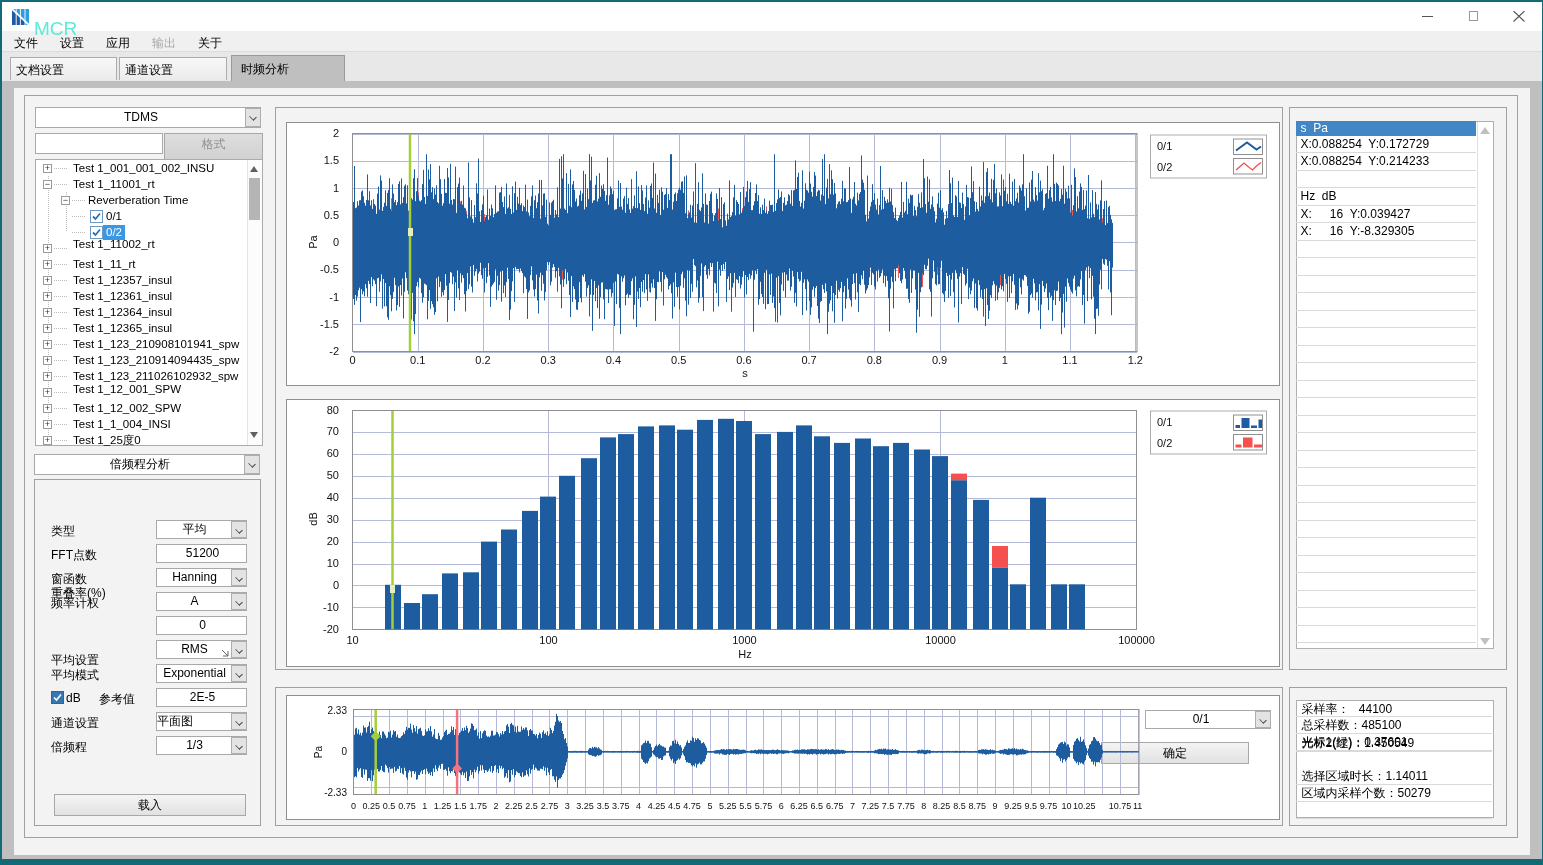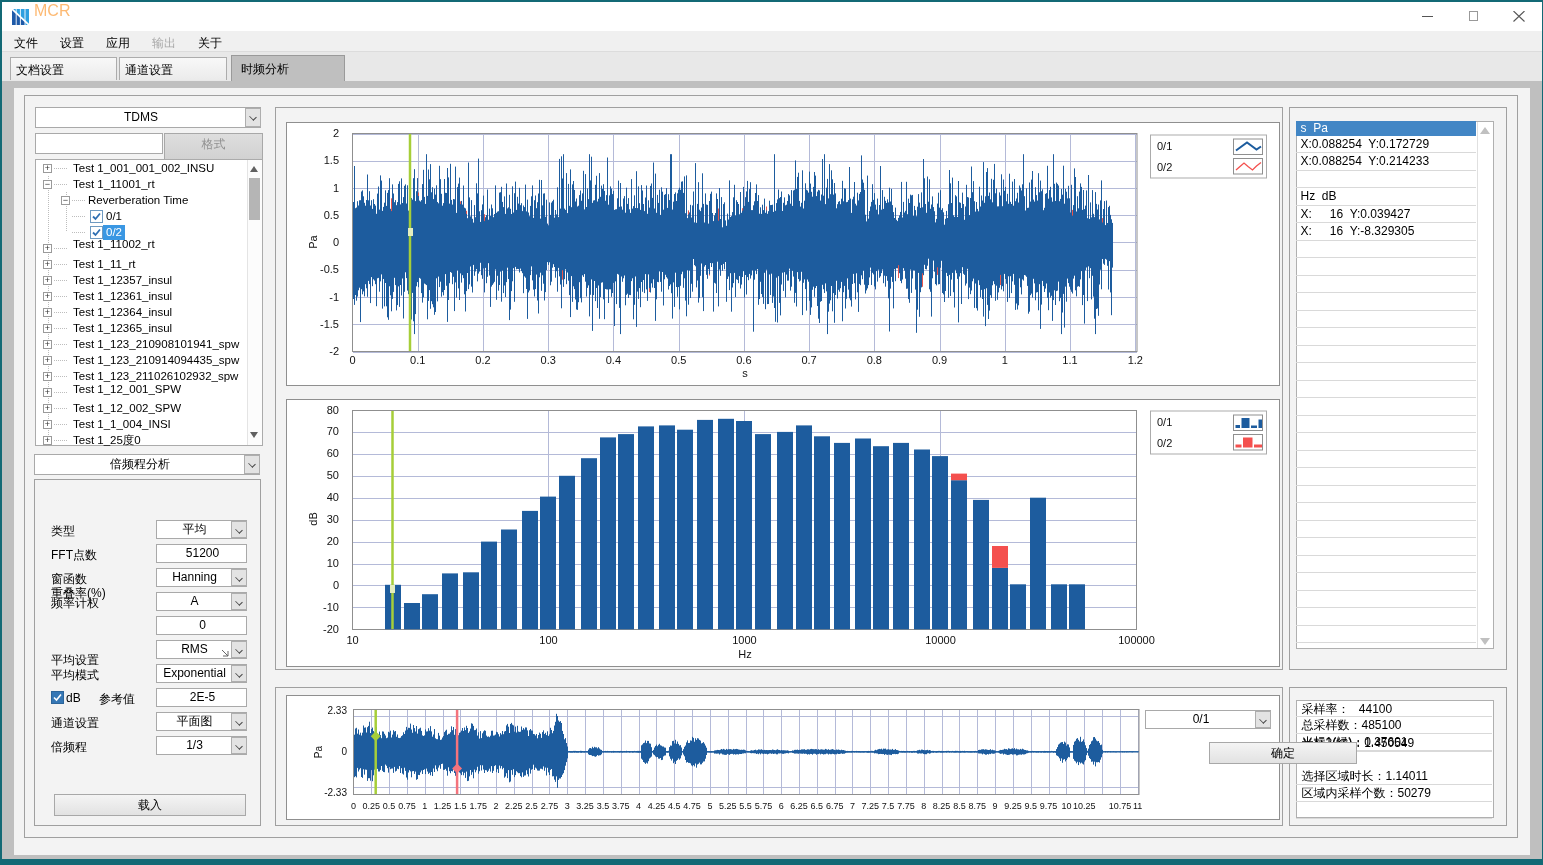--- a/index.html
+++ b/index.html
@@ -39,21 +39,21 @@
 <div class="abs" id="page"></div>
 
 <svg class="abs" style="left:12px;top:8.5px" width="17" height="16" viewBox="0 0 17 16">
   <rect width="17" height="16" fill="#2d9fe0"></rect>
   <path d="M0 0 L13 12.3 L13 16 L0 16 Z" fill="#1e5aa8"></path>
   <line x1="0" y1="0" x2="17" y2="16" stroke="#fff" stroke-width="1.7"></line>
   <line x1="4.2" y1="0" x2="4.2" y2="16" stroke="#fff" stroke-width="0.9"></line>
   <line x1="8.4" y1="0" x2="8.4" y2="16" stroke="#fff" stroke-width="0.9"></line>
   <line x1="13" y1="0" x2="13" y2="16" stroke="#fff" stroke-width="0.9"></line>
 </svg>
-<div class="abs" style="left:34px;top:2px;font-size:16px;color:#fdba74">MCR</div>
+<div class="abs" style="left:34px;top:18px;font-size:19px;color:#5eead4">MCR</div>
 <div class="abs" style="left:1422px;top:15.5px;width:11px;height:1.4px;background:#555"></div>
 <div class="abs" style="left:1468.5px;top:11px;width:9.5px;height:9.5px;border:1px solid #999"></div>
 <svg class="abs" style="left:1513px;top:10.5px" width="12" height="11" viewBox="0 0 12 11">
  <path d="M0.5 0 L11.5 10.5 M11.5 0 L0.5 10.5" stroke="#555" stroke-width="1.1"></path>
 </svg>
 
 <div class="menuitem" style="left:14px">文件</div>
 <div class="menuitem" style="left:60px">设置</div>
 <div class="menuitem" style="left:106px">应用</div>
 <div class="menuitem" style="left:152px;color:#a8a8a8">输出</div>
@@ -190,21 +190,21 @@
     <svg width="11" height="11" viewBox="0 0 11 11" style="position:absolute;left:0;top:0">
       <polyline points="2,5.5 4.5,8 9,2.5" fill="none" stroke="#fff" stroke-width="1.6"></polyline>
     </svg>
   </div>
 <div class="flab" style="left:66px;top:690.5px">dB</div>
 <div class="flab" style="left:99px;top:690.5px">参考值</div>
 <div class="inp" style="left:156px;top:687.5px;width:91px;height:19px"></div>
 <div class="abs" style="left:157px;top:688.5px;width:91px;height:17px;line-height:17px;font-size:12px;text-align:center">2E-5</div>
 <div class="flab" style="left:51px;top:714.5px">通道设置</div>
 <div class="inp" style="left:156px;top:711.5px;width:91px;height:19px"></div>
-<div class="abs" style="left:157px;top:712.5px;width:75px;height:17px;line-height:17px;font-size:12px;text-align:center">平面图</div>
+<div class="abs" style="left:157px;top:712.5px;width:75px;height:17px;line-height:17px;font-size:12px;text-align:left">平面图</div>
 <div class="cbtn" style="left:231px;top:712.5px;width:16px;height:17px">
     <span class="chv"></span>
   </div>
 <div class="flab" style="left:51px;top:738.5px">倍频程</div>
 <div class="inp" style="left:156px;top:735.5px;width:91px;height:19px"></div>
 <div class="abs" style="left:157px;top:736.5px;width:75px;height:17px;line-height:17px;font-size:12px;text-align:center">1/3</div>
 <div class="cbtn" style="left:231px;top:736.5px;width:16px;height:17px">
     <span class="chv"></span>
   </div>
 <svg class="abs" style="left:221px;top:647px" width="10" height="10" viewBox="0 0 10 10">
@@ -267,21 +267,21 @@
     <div class="irow" style="top:68.1px">选择区域时长：1.14011</div>
     <div class="irow" style="top:85.0px">区域内采样个数：50279</div>
     <div class="irow" style="top:101.9px"></div>
   </div>
 
 <div class="inp" style="left:1145px;top:710px;width:126px;height:19px"></div>
 <div class="abs" style="left:1146px;top:711px;width:110px;height:17px;line-height:17px;font-size:12px;text-align:center">0/1</div>
 <div class="cbtn" style="left:1255px;top:711px;width:16px;height:17px">
     <span class="chv"></span>
   </div>
-<div class="btn" style="left:1209px;top:741.5px;width:148px;height:22px;line-height:20px">确定</div>
+<div class="btn" style="left:1101px;top:741.5px;width:148px;height:22px;line-height:20px">确定</div>
 
 <svg width="1543" height="865" viewBox="0 0 1543 865" style="position:absolute;left:0;top:0;font-family:'Liberation Sans',sans-serif">
     <g stroke="#b4bad8" stroke-width="1">
       <line x1="352.5" y1="134" x2="352.5" y2="351"></line>
       <line x1="418.5" y1="134" x2="418.5" y2="351"></line>
       <line x1="483.5" y1="134" x2="483.5" y2="351"></line>
       <line x1="548.5" y1="134" x2="548.5" y2="351"></line>
       <line x1="613.5" y1="134" x2="613.5" y2="351"></line>
       <line x1="679.5" y1="134" x2="679.5" y2="351"></line>
       <line x1="744.5" y1="134" x2="744.5" y2="351"></line>

